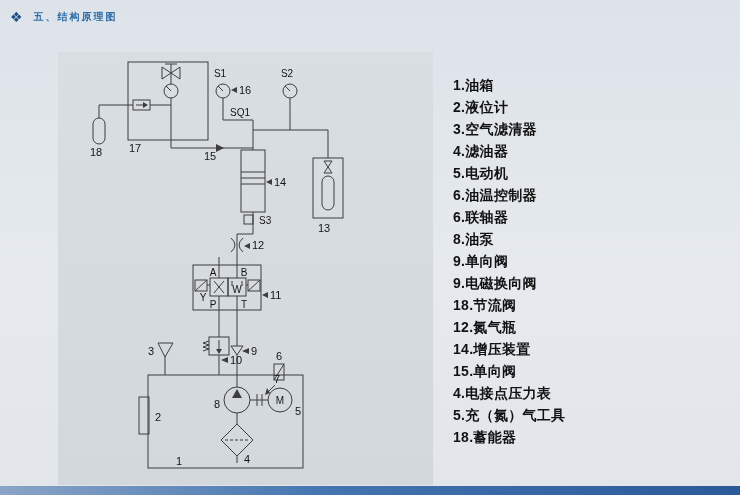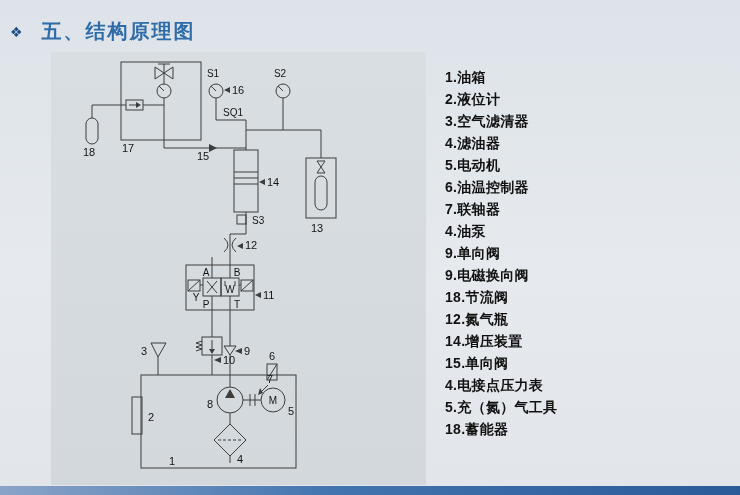--- a/index.html
+++ b/index.html
@@ -3,27 +3,27 @@
 <meta charset="utf-8">
 <style>
   html,body{margin:0;padding:0;}
   body{
     width:740px;height:495px;position:relative;overflow:hidden;
     background:linear-gradient(180deg,#dde3e9 0%,#e6eaee 55%,#e2e6ea 100%);
     font-family:"Liberation Sans",sans-serif;
   }
   .hdr{position:absolute;left:10px;top:6px;display:flex;align-items:center;gap:7px;}
   .hdr-icon{font-size:14px;color:var(--icon_blue,#1d4e86);}
-  .hdr-title{margin:12px;font-size:20px;font-weight:bold;letter-spacing:2px;color:var(--title_blue,#2e6ca8);}
+  .hdr-title{margin:4px;font-size:10px;font-weight:bold;letter-spacing:2px;color:var(--title_blue,#2e6ca8);}
   .diagram-panel{
-    position:absolute;left:51px;top:52px;width:375px;height:433px;
+    position:absolute;left:58px;top:52px;width:375px;height:433px;
     background:linear-gradient(180deg,#d9dee2 0%,#d3d8dc 100%);
     text-align:right;
   }
-  .legend{position:absolute;left:445px;top:66px;margin:0;padding:0;list-style:none;}
+  .legend{position:absolute;left:445px;top:66px;margin:8px;padding:0;list-style:none;}
   .legend li{font-size:14px;line-height:22px;font-weight:600;color:#121212;letter-spacing:0.3px;}
   .footer-bar{
     position:absolute;left:0;bottom:0;width:740px;height:9px;
     background:linear-gradient(90deg,var(--bar_left,#8aa4c7) 0%,#4274b0 45%,var(--bar_right,#2b5a98) 100%);
   }
   svg .ln line,svg .ln rect,svg .ln circle,svg .ln path,svg .ln polyline,svg .ln polygon{
     stroke:var(--schematic_line,#3d3d3d);stroke-width:1;fill:none;
   }
   svg .fil{fill:var(--schematic_line,#3d3d3d) !important;stroke:none !important;}
   svg .dsh{stroke-dasharray:3 2;}
@@ -234,22 +234,22 @@
     </svg>
   </div>
 
   <ol class="legend">
     <li>1.油箱</li>
     <li>2.液位计</li>
     <li>3.空气滤清器</li>
     <li>4.滤油器</li>
     <li>5.电动机</li>
     <li>6.油温控制器</li>
-    <li>7.联轴器</li>
-    <li>4.油泵</li>
+    <li>6.联轴器</li>
+    <li>8.油泵</li>
     <li>9.单向阀</li>
     <li>9.电磁换向阀</li>
     <li>18.节流阀</li>
     <li>12.氮气瓶</li>
     <li>14.增压装置</li>
     <li>15.单向阀</li>
     <li>4.电接点压力表</li>
     <li>5.充（氮）气工具</li>
     <li>18.蓄能器</li>
   </ol>

